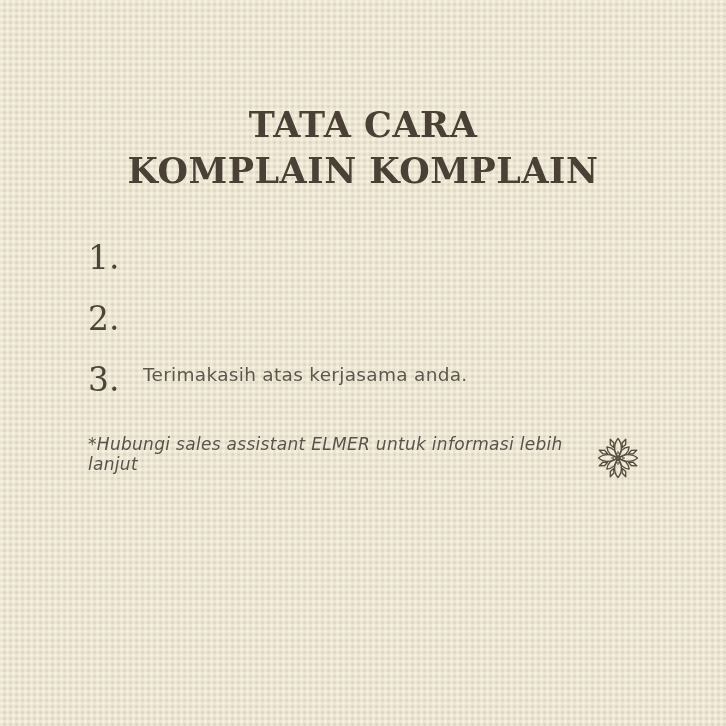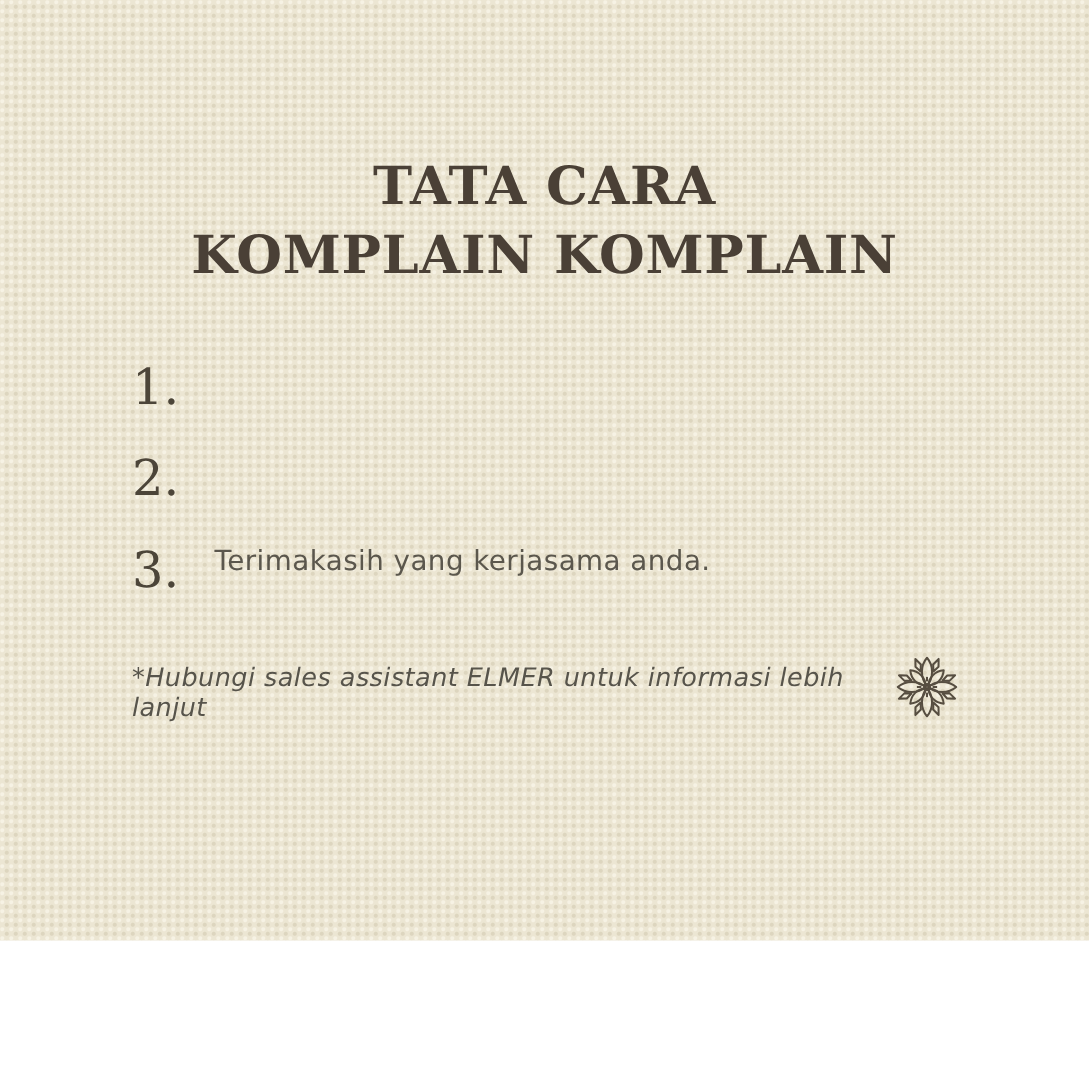--- a/index.html
+++ b/index.html
@@ -5,21 +5,21 @@
   html, body {
     margin: 0;
     padding: 0;
     width: 726px;
     height: 726px;
     overflow: hidden;
   }
   .poster {
     position: relative;
     width: 726px;
-    height: 627px;
+    height: 726px;
     box-sizing: border-box;
     background-color: #ece6d3;
     background-image:
       radial-gradient(circle at 1.5px 1.5px, rgba(255,253,245,0.5) 1px, rgba(255,253,245,0) 1.7px),
       radial-gradient(circle at 4.5px 4.5px, rgba(183,171,140,0.28) 1px, rgba(183,171,140,0) 1.7px);
     background-size: 6px 6px;
     padding: 102px 100px 0 88px;
     font-family: "DejaVu Sans", "Liberation Sans", sans-serif;
   }
   .title {
@@ -55,21 +55,21 @@
     font-size: 18.5px;
     line-height: 25.5px;
     letter-spacing: 0.3px;
     color: #5b574d;
     text-align: justify;
   }
   .item:last-child .item-text { text-align: left; }
   .footer-row {
     margin-top: 38px;
     display: flex;
-    align-items: flex-end;
+    align-items: flex-start;
     justify-content: space-between;
   }
   .footnote {
     margin: 0;
     font-style: italic;
     font-size: 17px;
     letter-spacing: 0.3px;
     color: #57544b;
   }
   .flower {
@@ -91,21 +91,21 @@
     <div class="item">
       <span class="item-number">1.</span>
     </div>
 
     <div class="item">
       <span class="item-number">2.</span>
     </div>
 
     <div class="item">
       <span class="item-number">3.</span>
-      <p class="item-text">Terimakasih yang kerjasama anda.</p>
+      <p class="item-text">Terimakasih atas kerjasama anda.</p>
     </div>
 
   </div>
 
   <div class="footer-row">
     <p class="footnote">*Hubungi sales assistant ELMER untuk informasi lebih lanjut</p>
     <svg class="flower" viewBox="-32 -32 64 64" xmlns="http://www.w3.org/2000/svg">
       <defs>
         <path id="petal-big" d="M0,-1 C-6,-8 -6,-19 0,-26 C6,-19 6,-8 0,-1 Z"></path>
         <path id="petal-mid" d="M0,-2 C-5,-7 -5,-15 0,-21 C5,-15 5,-7 0,-2 Z"></path>

